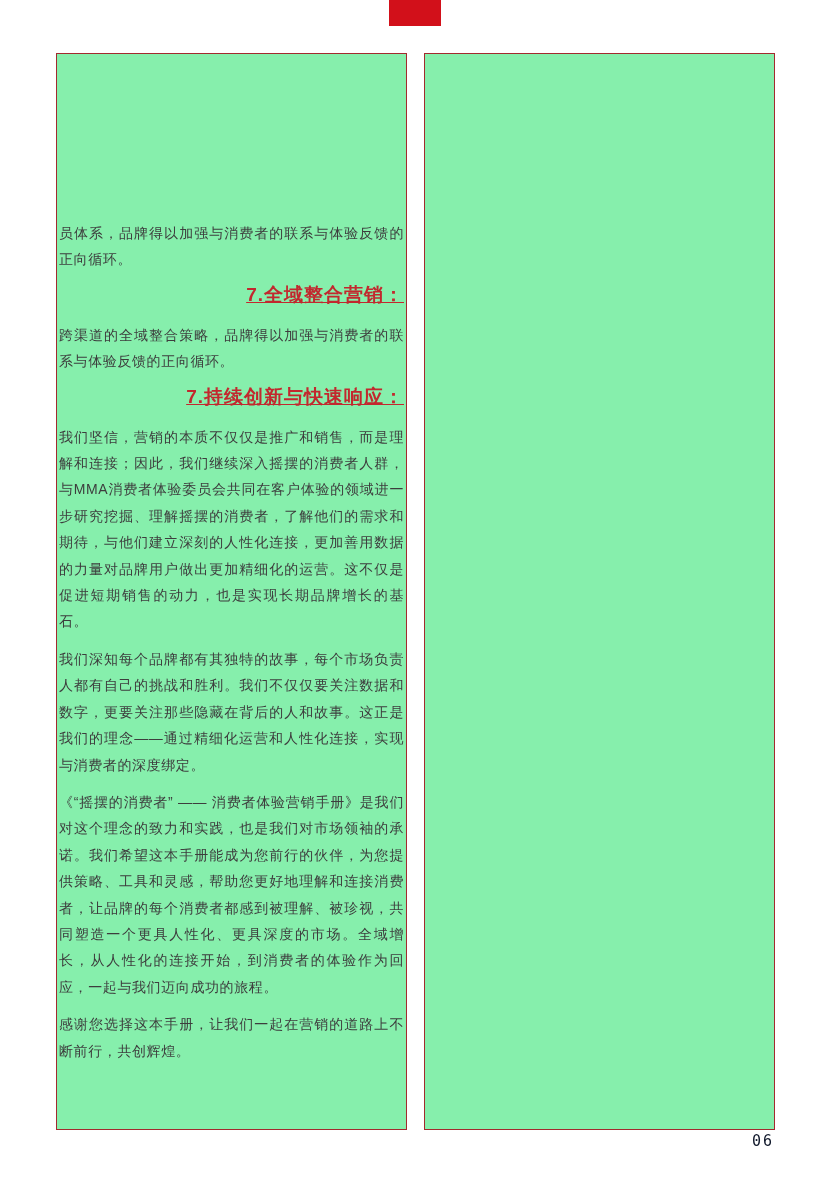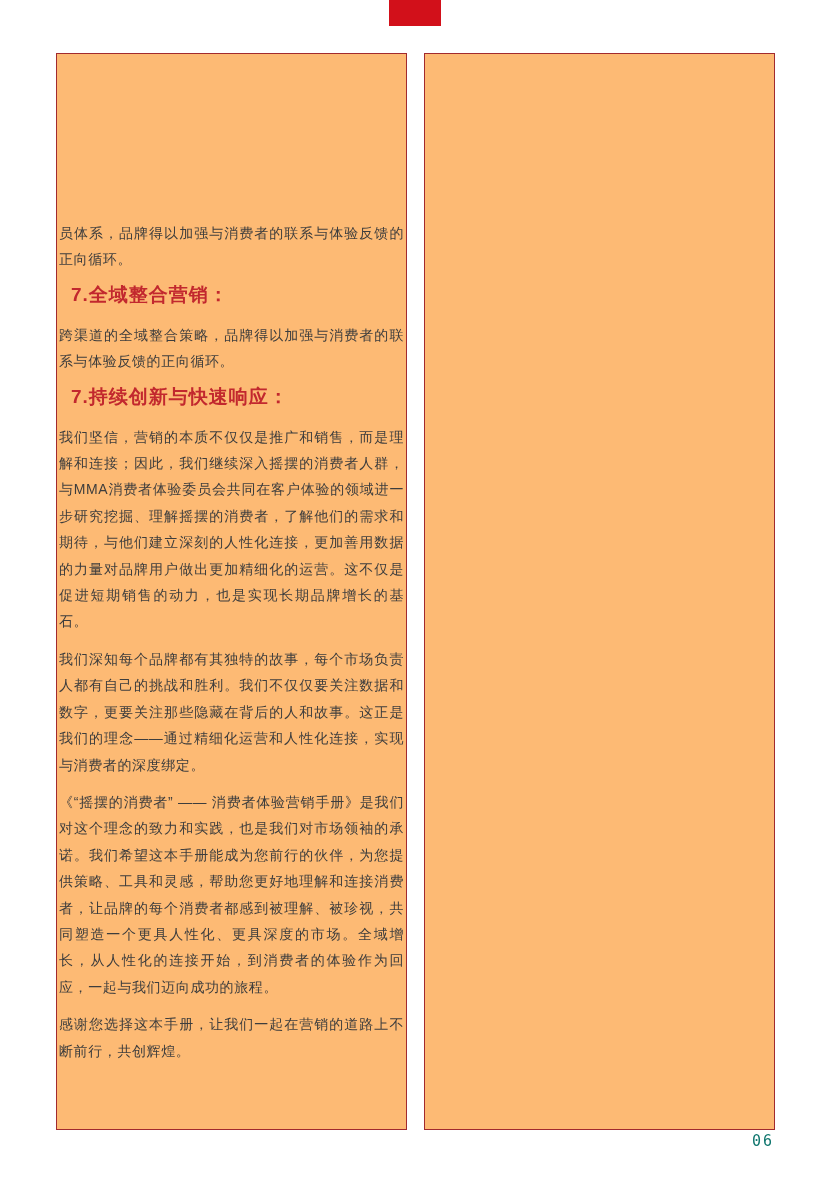--- a/index.html
+++ b/index.html
@@ -22,21 +22,21 @@
     width: 52px;
     height: 26px;
     background: #d2101a;
   }
   .column {
     position: absolute;
     top: 53px;
     height: 1077px;
     border: 1px solid #a22a2e;
     box-sizing: border-box;
-    background: #fdba74;
+    background: #86efac;
   }
   .column.left {
     left: 56px;
     width: 351px;
     overflow: hidden;
   }
   .column.right {
     left: 424px;
     width: 351px;
   }
@@ -51,30 +51,31 @@
   }
   .content p.para {
     margin: 0 0 11px 0;
   }
   .content h2.heading {
     color: #c2282e;
     font-size: 19px;
     font-weight: bold;
     line-height: 22px;
     letter-spacing: 1px;
-    margin: 2px 0 16px 12px;
-    text-align: left;
+    margin: 2px 0 16px 0;
+    text-align: right;
+    text-decoration: underline;
   }
   .page-number {
     position: absolute;
     top: 1132px;
     left: 694px;
     width: 80px;
     text-align: right;
-    color: #0f766e;
+    color: #0f172a;
     font-size: 15px;
     letter-spacing: 2px;
     font-family: "DejaVu Sans Mono", "Liberation Mono", monospace;
   }
 </style>
 </head>
 <body>
 
 <div class="page">
 

